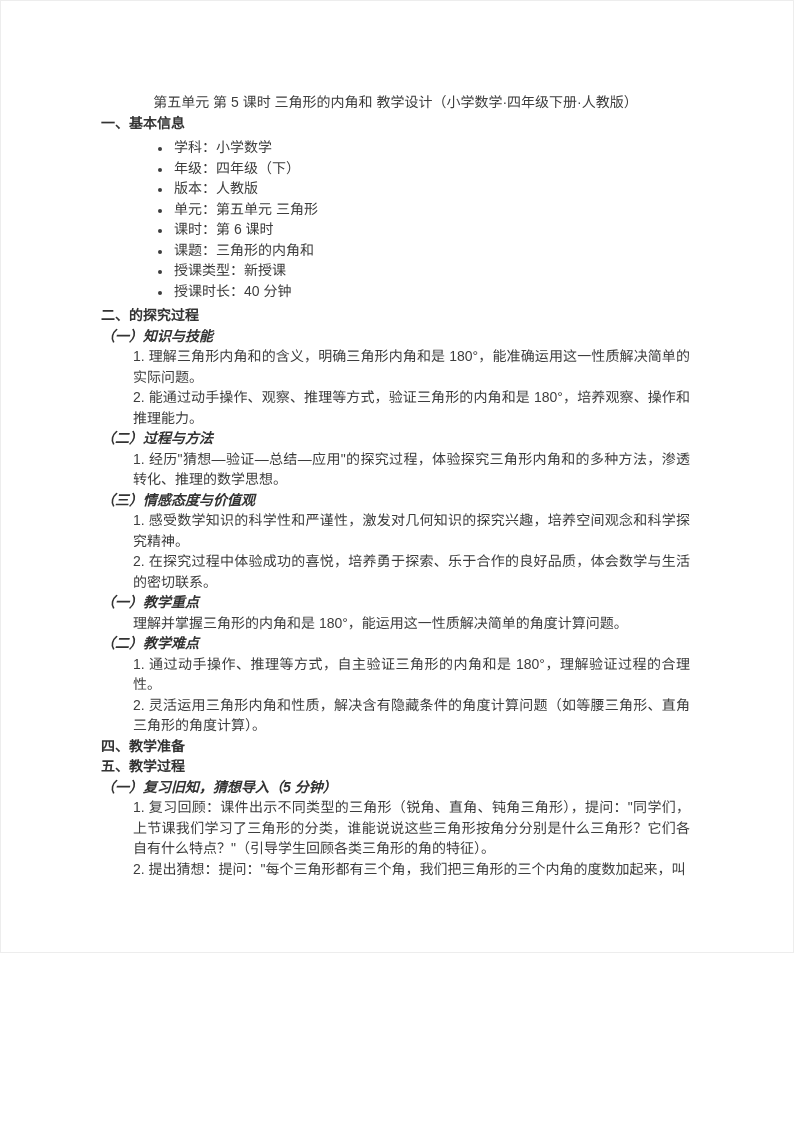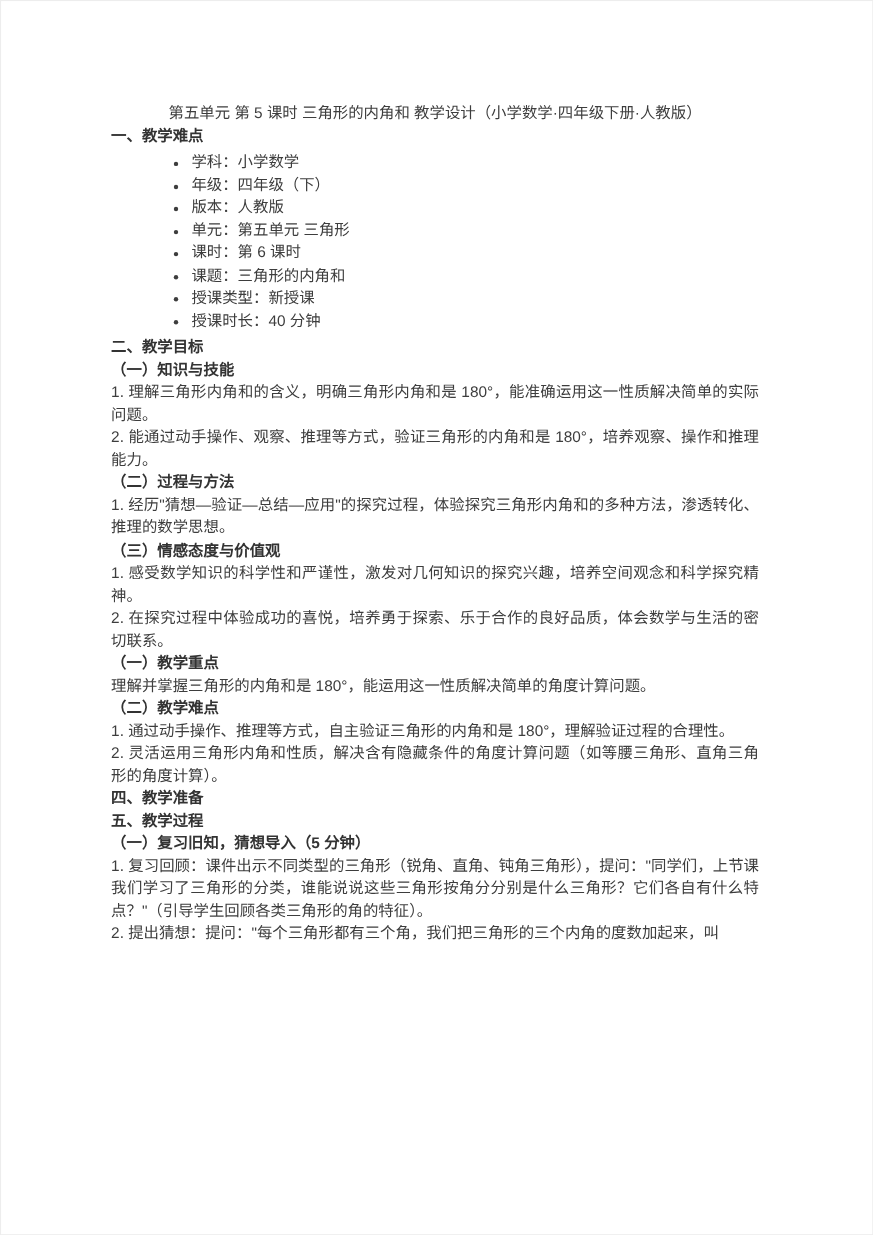--- a/index.html
+++ b/index.html
@@ -3,21 +3,21 @@
 <meta charset="utf-8">
 <style>
   html, body {
     margin: 0;
     padding: 0;
     background: #ffffff;
   }
   .page {
     position: relative;
     width: 794px;
-    height: 1123px;
+    height: 953px;
     box-sizing: border-box;
     background: #ffffff;
     border: 1px solid #ededed;
     padding: 91px 103px 0 100px;
     overflow: hidden;
     font-family: "Liberation Sans", sans-serif;
     font-size: 14px;
     line-height: 20.5px;
     color: #3d3d3d;
   }
@@ -27,24 +27,26 @@
     font-weight: 400;
     white-space: nowrap;
   }
   .sec-heading {
     font-weight: 700;
     color: #333333;
   }
   .sub-heading {
     font-weight: 700;
     color: #333333;
+    font-style: italic;
   }
   .body-para {
     text-align: justify;
     text-justify: inter-character;
+    margin-left: 32px;
   }
   ul.doc-list {
     margin: 4px;
     padding-left: 67px;
     list-style: disc;
   }
   ul.doc-list li {
     text-align: justify;
     text-justify: inter-character;
     padding-left: 2px;
@@ -54,33 +56,33 @@
     color: #3d3d3d;
   }
 </style>
 </head>
 <body>
 
 <div class="page">
 
   <p class="doc-title">第五单元 第 5 课时 三角形的内角和 教学设计（小学数学·四年级下册·人教版）</p>
 
-  <p class="sec-heading">一、教学难点</p>
+  <p class="sec-heading">一、基本信息</p>
   <ul class="doc-list">
     <li>学科：小学数学</li>
     <li>年级：四年级（下）</li>
     <li>版本：人教版</li>
     <li>单元：第五单元 三角形</li>
     <li>课时：第 6 课时</li>
     <li>课题：三角形的内角和</li>
     <li>授课类型：新授课</li>
     <li>授课时长：40 分钟</li>
   </ul>
 
-  <p class="sec-heading">二、教学目标</p>
+  <p class="sec-heading">二、的探究过程</p>
 
   <p class="sub-heading">（一）知识与技能</p>
   <p class="body-para">1. 理解三角形内角和的含义，明确三角形内角和是 180°，能准确运用这一性质解决简单的实际问题。</p>
   <p class="body-para">2. 能通过动手操作、观察、推理等方式，验证三角形的内角和是 180°，培养观察、操作和推理能力。</p>
 
   <p class="sub-heading">（二）过程与方法</p>
   <p class="body-para">1. 经历"猜想—验证—总结—应用"的探究过程，体验探究三角形内角和的多种方法，渗透转化、推理的数学思想。</p>
 
   <p class="sub-heading">（三）情感态度与价值观</p>
   <p class="body-para">1. 感受数学知识的科学性和严谨性，激发对几何知识的探究兴趣，培养空间观念和科学探究精神。</p>

